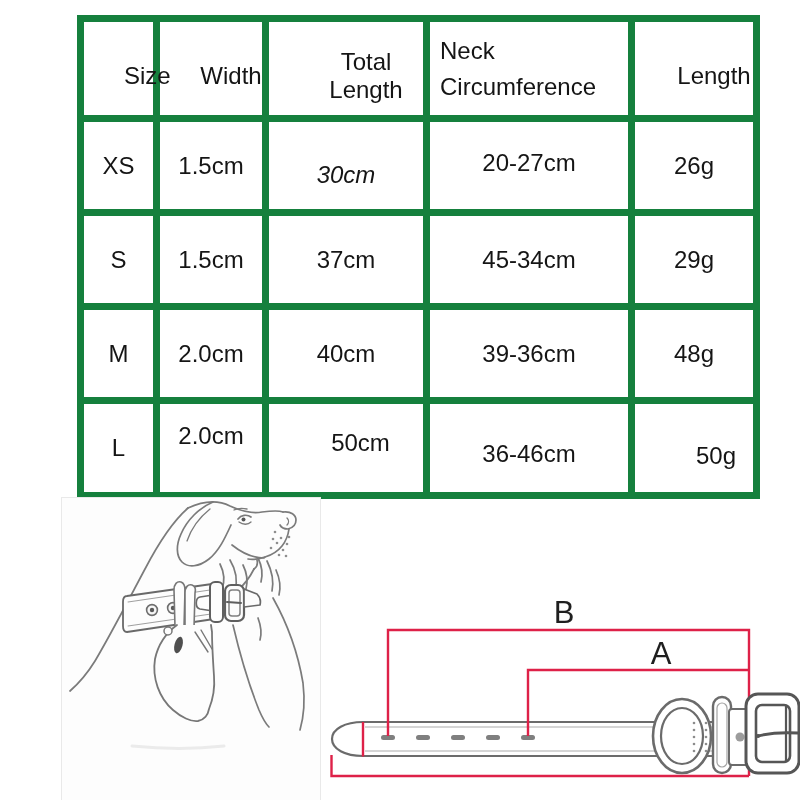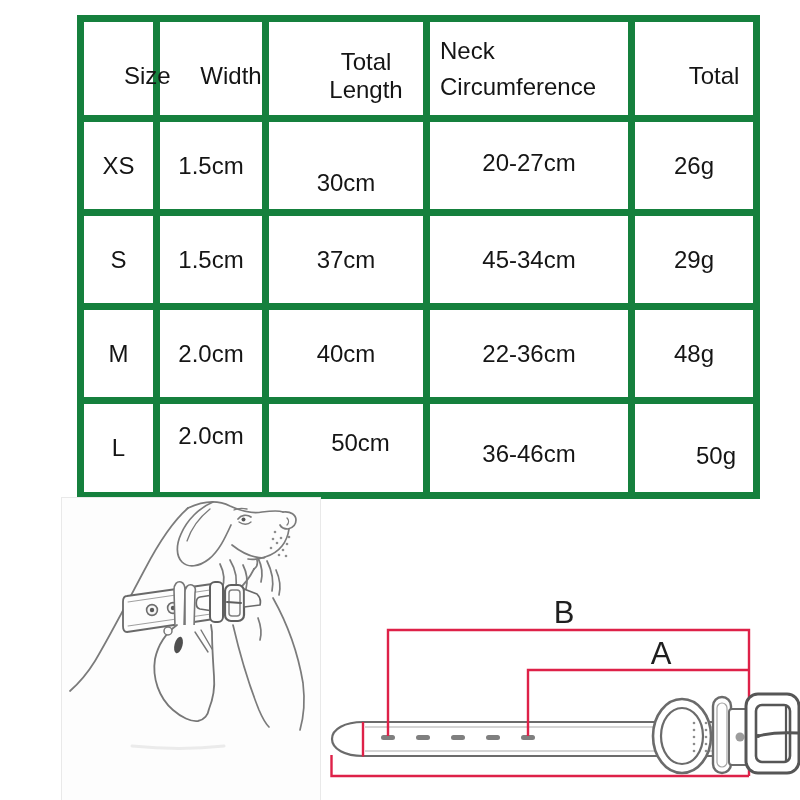--- a/index.html
+++ b/index.html
@@ -11,21 +11,21 @@
   table.size-chart{position:absolute;left:77px;top:15px;width:676px;
     border-collapse:collapse;table-layout:fixed;}
   .size-chart th,.size-chart td{border:7px solid #15803d;padding:0;
     font-weight:400;font-size:24px;color:#151515;text-align:center;vertical-align:middle;
     font-family:"Liberation Sans", sans-serif;}
   .size-chart thead tr{height:100px;}
   .size-chart tbody tr{height:94px;}
   .size-chart tbody tr:last-child{height:95px;}
   .cellv{position:relative;display:inline-block;}
   .nc-wrap{display:inline-block;max-width:178px;text-align:left;line-height:1.5;}
-  .hD7{top:7px;margin-left:40px;} .dD5{top:17px;} .dD6{top:6px;} .dD8{top:8px;margin-left:44px;}
+  .hD7{top:7px;margin-left:40px;} .dD5{top:9px;font-style:italic;} .dD6{top:6px;} .dD8{top:8px;margin-left:44px;}
   .dU3{top:-3px;} .dU5{top:-5px;margin-left:29px;} .dU12{top:-12px;}
 
   
   .dog-box{position:absolute;left:61px;top:497px;width:258px;height:303px;
     background:#fdfdfd;border:1px solid #e9e9e9;box-sizing:content-box;}
   .dog-box svg{display:block;}
 
   
   .collar-diagram{position:absolute;left:325px;top:585px;width:475px;height:215px;}
   .collar-diagram svg{display:block;}
@@ -43,21 +43,21 @@
         <col style="width:161px">
       <col style="width:205px">
         <col style="width:125px">
     </colgroup>
     <thead>
       <tr>
         <th><span class="cellv hD7">Size</span></th>
         <th><span class="cellv hD7">Width</span></th>
         <th><span class="cellv hD7">Total Length</span></th>
         <th><span class="nc-wrap">Neck Circumference</span></th>
-        <th><span class="cellv hD7">Total</span></th>
+        <th><span class="cellv hD7">Length</span></th>
       </tr>
     </thead>
     <tbody>
       <tr>
         <td><span class="cellv">XS</span></td>
         <td><span class="cellv">1.5cm</span></td>
         <td><span class="cellv dD5">30cm</span></td>
         <td><span class="cellv dU3">20-27cm</span></td>
         <td><span class="cellv">26g</span></td>
       </tr>
@@ -65,21 +65,21 @@
         <td><span class="cellv">S</span></td>
         <td><span class="cellv">1.5cm</span></td>
         <td><span class="cellv">37cm</span></td>
         <td><span class="cellv">45-34cm</span></td>
         <td><span class="cellv">29g</span></td>
       </tr>
       <tr>
         <td><span class="cellv">M</span></td>
         <td><span class="cellv">2.0cm</span></td>
         <td><span class="cellv">40cm</span></td>
-        <td><span class="cellv">22-36cm</span></td>
+        <td><span class="cellv">39-36cm</span></td>
         <td><span class="cellv">48g</span></td>
       </tr>
       <tr>
         <td><span class="cellv">L</span></td>
         <td><span class="cellv dU12">2.0cm</span></td>
         <td><span class="cellv dU5">50cm</span></td>
         <td><span class="cellv dD6">36-46cm</span></td>
         <td><span class="cellv dD8">50g</span></td>
       </tr>
     </tbody>

